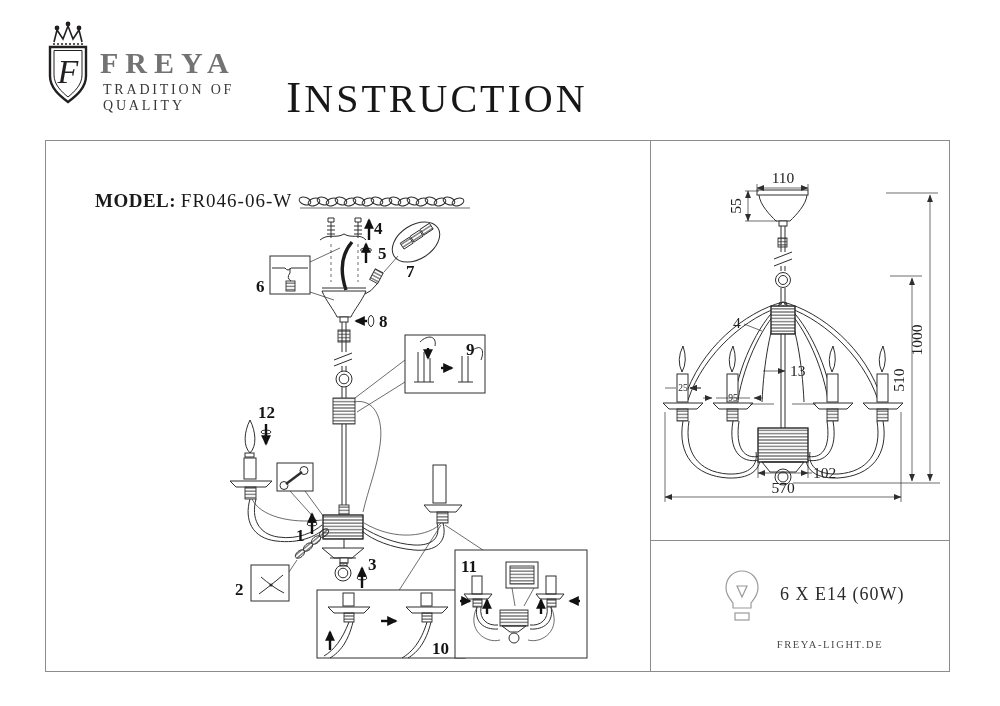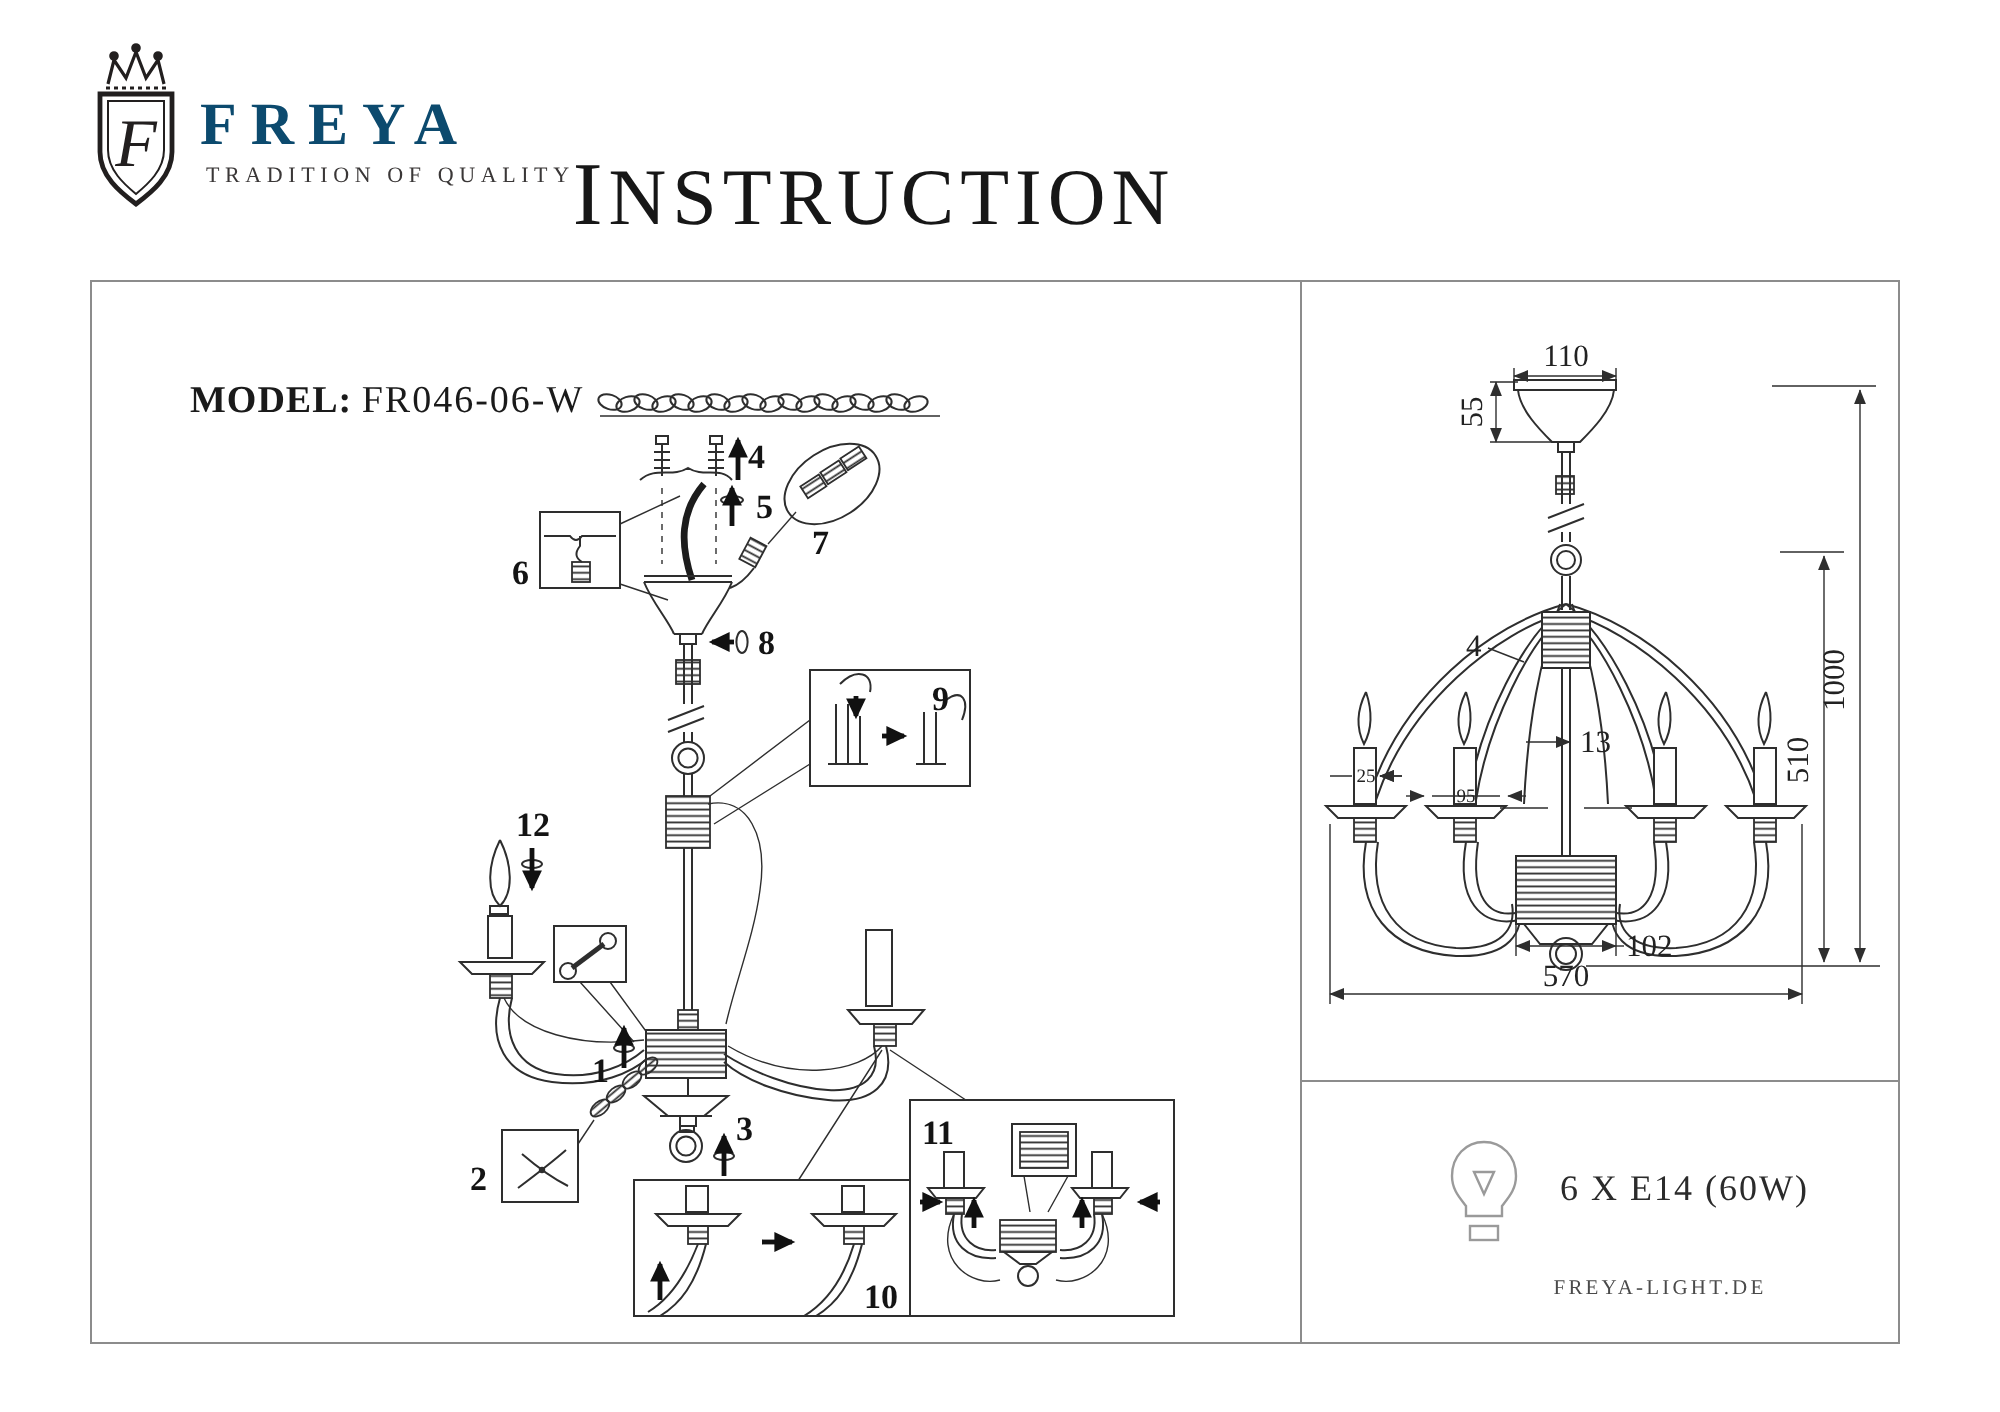--- a/index.html
+++ b/index.html
@@ -3,22 +3,22 @@
 <meta charset="utf-8">
 <style>
   html,body{margin:0;padding:0;background:#fff;}
   #page{position:relative;width:1000px;height:706px;background:#fff;overflow:hidden;
         font-family:"Liberation Serif","DejaVu Serif",serif;color:#1a1a1a;}
 
   
   #logo{position:absolute;left:42px;top:18px;width:260px;height:92px;}
   #logo-mark{position:absolute;left:0;top:2px;}
   #brand-name{position:absolute;left:58px;top:28px;font-size:30px;font-weight:700;
-              letter-spacing:7px;color:#0c4a6e;}
-  #brand-tagline{position:absolute;left:61px;top:64px;font-size:11px;letter-spacing:2.8px;color:#3a3737;text-align:right;}
+              letter-spacing:7px;color:#737373;}
+  #brand-tagline{position:absolute;left:61px;top:64px;font-size:14px;letter-spacing:2.8px;color:#3a3737;}
   #page-title{position:absolute;left:0;top:58px;width:848px;text-align:center;
               font-size:40px;letter-spacing:3px;color:#171717;font-weight:400;margin:13px;}
   #page-title::first-letter{font-size:112%;}
 
   
   .frame{position:absolute;left:45px;top:140px;width:905px;height:532px;border:1px solid #8c8c8c;box-sizing:border-box;background:#fff;}
   .divider-v{position:absolute;left:650px;top:140px;width:1px;height:532px;background:#8c8c8c;}
   .divider-h{position:absolute;left:650px;top:540px;width:300px;height:1px;background:#8c8c8c;}
 
   #model-block{position:absolute;left:95px;top:186px;line-height:30px;font-size:19px;}

